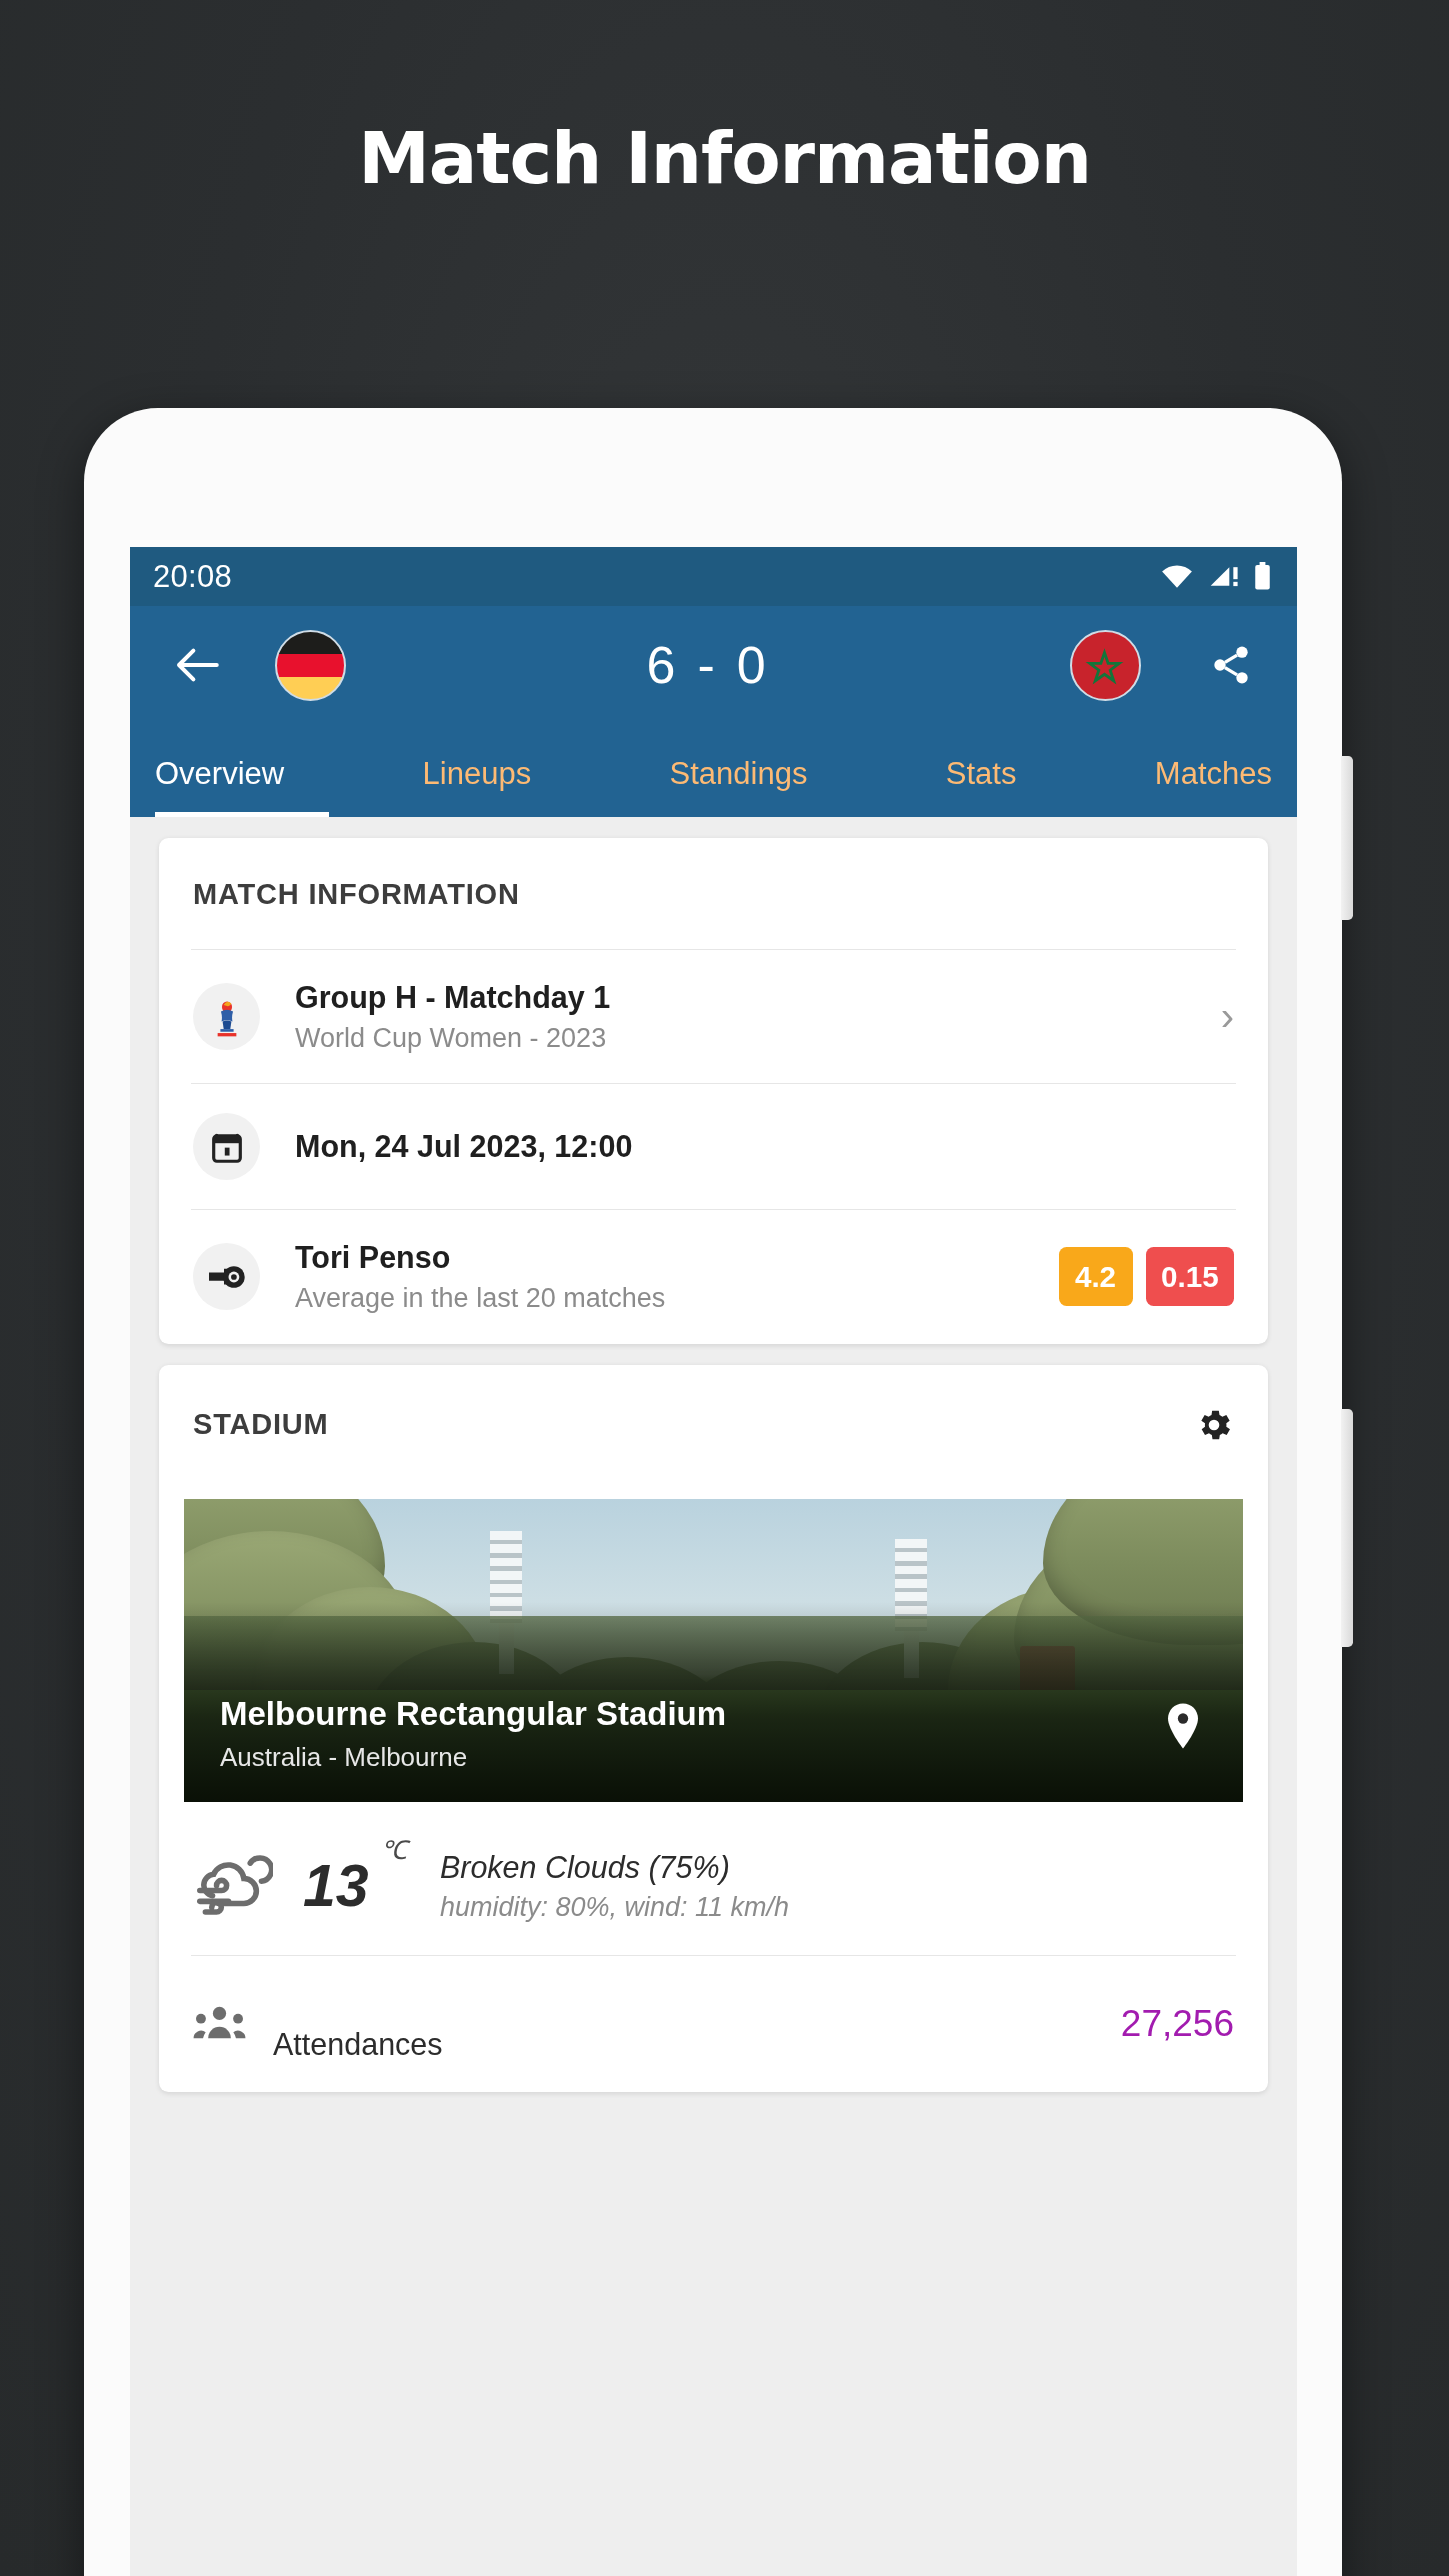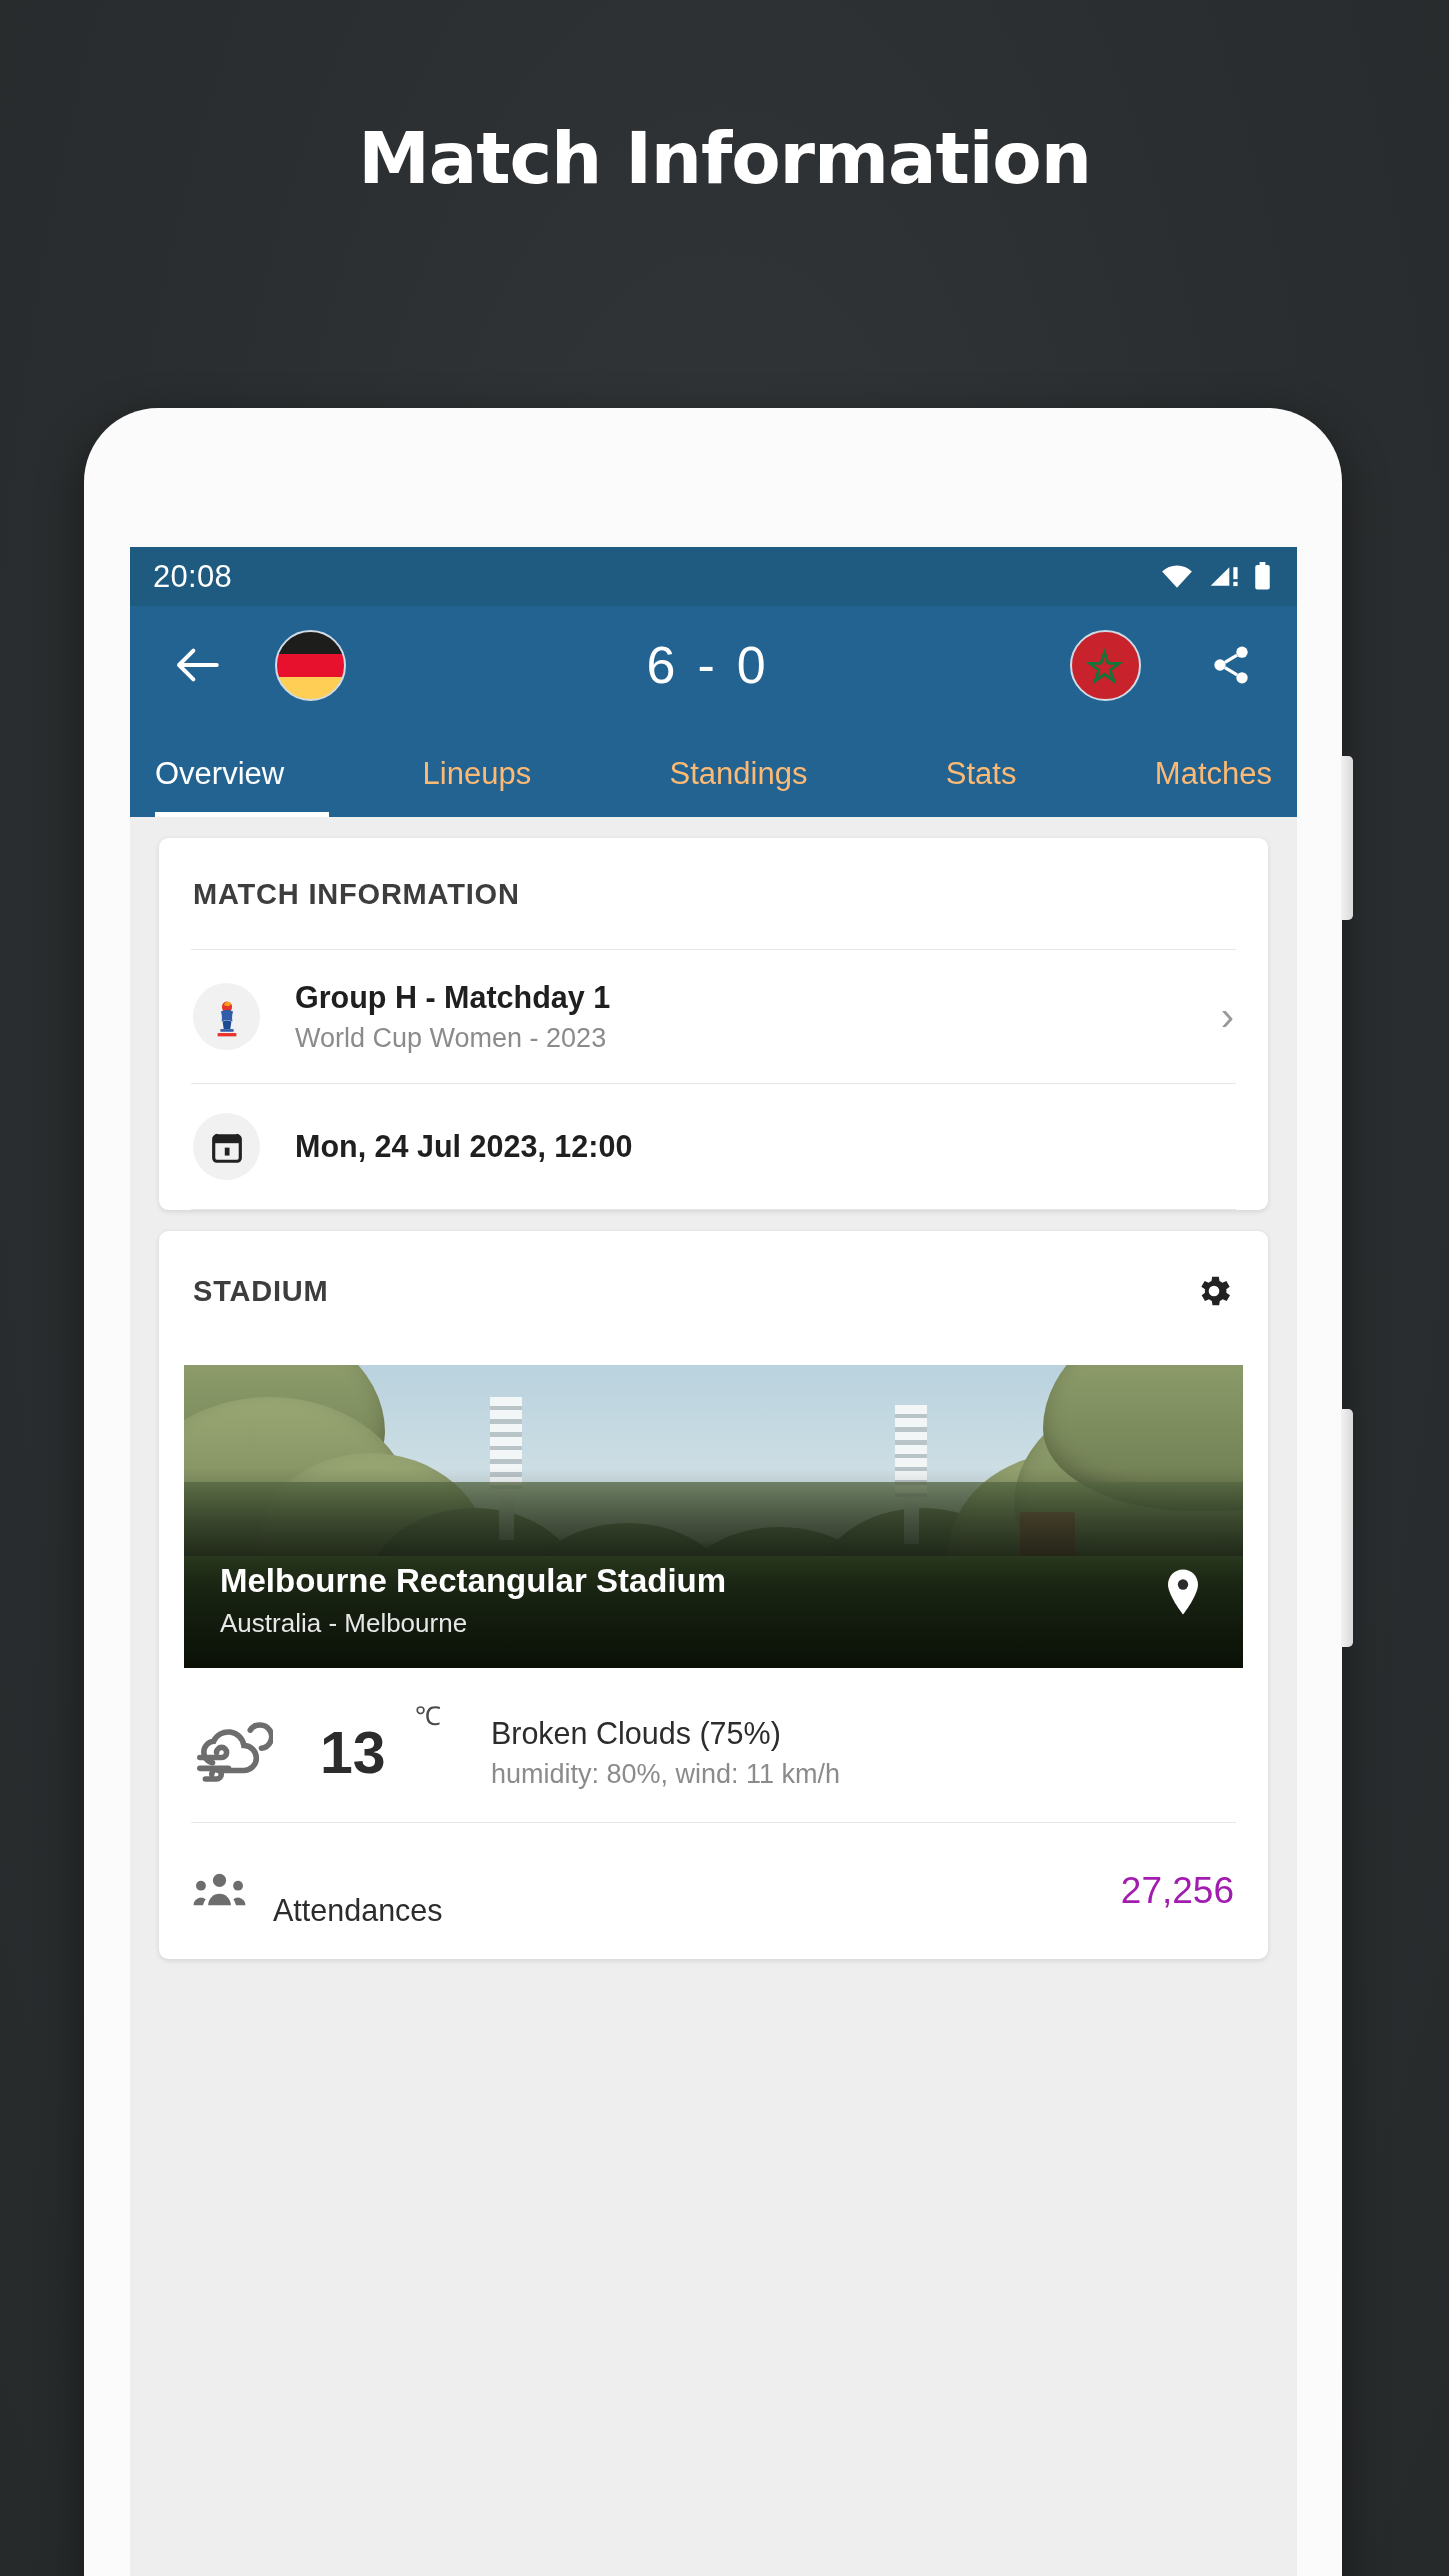--- a/index.html
+++ b/index.html
@@ -112,21 +112,21 @@
   .stands { position:absolute; bottom: 72px; left:0; right:0; height: 114px;
             background: linear-gradient(180deg, rgba(90,110,70,.75), rgba(40,56,32,.92)); }
   .scoreboard { position:absolute; right: 168px; top: 147px; width: 55px; height: 74px;
                 background: linear-gradient(180deg,#8e2128,#b33a34); border-radius: 2.9px; }
   .photo-shade { position:absolute; inset:0; background: linear-gradient(180deg, rgba(0,0,0,0) 34%, rgba(0,0,0,.62) 72%, rgba(0,0,0,.80) 100%); }
   .photo-cap { position:absolute; left: 36px; bottom: 29px; right: 114px; }
   .photo-title { color:#fff; font-size: 33px; font-weight: 700; line-height:1.2; }
   .photo-sub { color:#e7e7e7; font-size: 26px; margin-top: 7.6px; }
   .pin { position:absolute; right: 40px; bottom: 51px; }
 
-  .wrow { display:flex; align-items:center; padding: 32px 34px; gap: 18px; }
+  .wrow { display:flex; align-items:center; padding: 32px 34px; gap: 1px; font-style: italic; }
   .temp { font-size: 59px; font-weight: 700; color: #2c2c2c; line-height: 1; margin-left: 29px; }
   .deg { font-size: 26px; color: #4a4a4a; margin: -19px 0 0 11.4px; align-self: flex-start; }
   .wmain { margin-left: 32px; }
   .wt { font-size: 30.5px; color: #2c2c2c; font-weight: 400; }
   .ws { font-size: 27px; color: #8b8b8b; margin-top: 7.6px; }
 
   .arow { display:flex; align-items:center; padding: 30.5px 34px; gap: 27px; }
   .alabel { font-size: 30.5px; color: #2c2c2c; flex:1;margin-top:40px; }
   .aval { font-size: 37px; color: #a21caf; }
   svg { display:block; }
@@ -250,20 +250,38 @@
                 <rect x="10.6" y="12.4" width="3" height="5" fill="#222"></rect>
               </svg>
             </div>
             <div class="row-main">
               <div class="row-t">Mon, 24 Jul 2023, 12:00</div>
             </div>
           </div>
 
           <div class="divider"></div>
 
+          <div class="row">
+            <div class="av">
+              <svg width="42" height="42" viewBox="0 0 28 28">
+                <path d="M2 11 L12 11 L12 8.5 L16.5 8.5 L16.5 19 L12 19 L12 16.5 L2 16.5 Z" fill="#222"></path>
+                <circle cx="18.6" cy="14" r="7.2" fill="#222"></circle>
+                <circle cx="18.6" cy="14" r="3.6" fill="#f1f1f1"></circle>
+                <circle cx="18.6" cy="14" r="1.9" fill="#222"></circle>
+              </svg>
+            </div>
+            <div class="row-main">
+              <div class="row-t">Tori Penso</div>
+              <div class="row-s">Average in the last 20 matches</div>
+            </div>
+            <div class="badges">
+              <div class="badge yellow">4.2</div>
+              <div class="badge red">0.15</div>
+            </div>
+          </div>
         </div>
 
         <div class="card">
           <div class="card-head">
             <div class="card-title" style="padding:0">STADIUM</div>
             <div>
               <svg width="40" height="40" viewBox="0 0 24 24">
                 <path d="M19.4 13a7.6 7.6 0 0 0 0-2l2-1.6-2-3.4-2.4 1a7.5 7.5 0 0 0-1.7-1l-.4-2.6h-4l-.4 2.6a7.5 7.5 0 0 0-1.7 1l-2.4-1-2 3.4L6.6 11a7.6 7.6 0 0 0 0 2l-2 1.6 2 3.4 2.4-1a7.5 7.5 0 0 0 1.7 1l.4 2.6h4l.4-2.6a7.5 7.5 0 0 0 1.7-1l2.4 1 2-3.4z" fill="#222"></path>
                 <circle cx="12" cy="12" r="3.2" fill="#fff"></circle>
               </svg>

